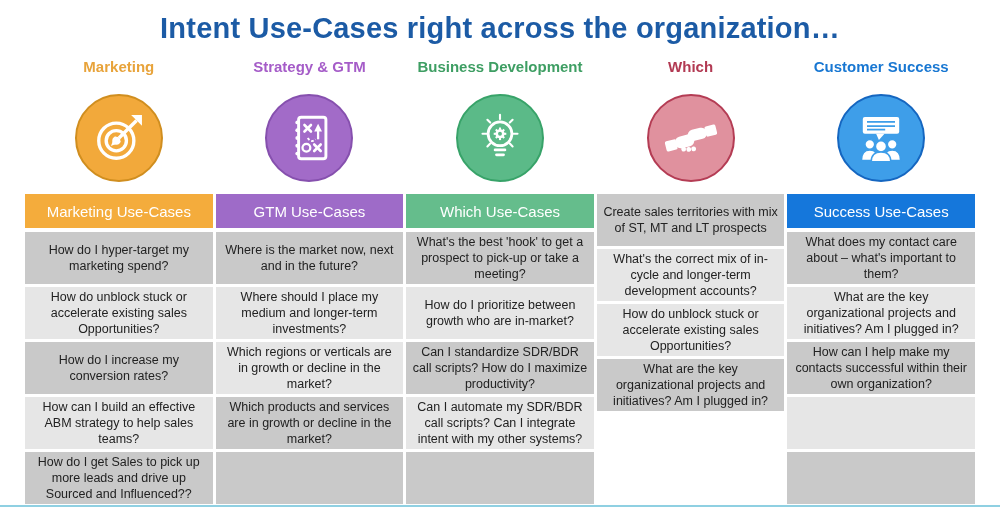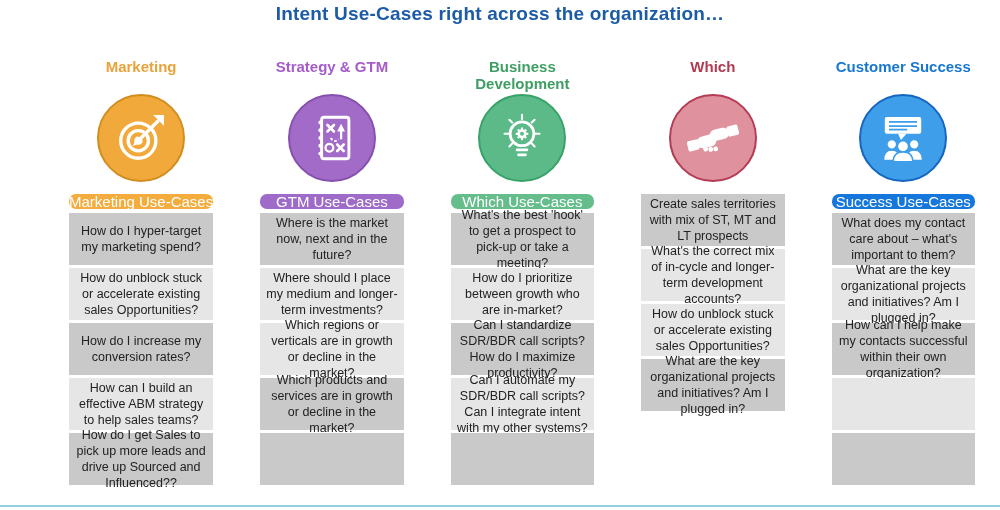--- a/index.html
+++ b/index.html
@@ -8,63 +8,62 @@
     background:#ffffff;
     width:1000px; height:510px;
     overflow:hidden;
   }
   .slide {
     position:relative;
     width:1000px; height:510px;
     background:#ffffff;
   }
   .title {
-    padding-top:3px;
+    padding-top:12px;
     text-align:center;
-    font-size:19px;
+    font-size:29px;
     font-weight:bold;
     color:var(--title-color,#1c5ba5);
     letter-spacing:.2px;
   }
   .grid {
     position:absolute;
     left:25px; top:58px;
     width:950px;
     display:grid;
     grid-template-columns:repeat(5,1fr);
     column-gap:3px;
   }
-  .col { display:flex; flex-direction:column;margin-left:44px; }
+  .col { display:flex; flex-direction:column; }
   .cat {
     height:24px;
     text-align:center;
     font-size:15px;
     font-weight:bold;
     color:var(--cat,#333);
   }
   .circle-wrap {
     height:112px;
     display:flex; align-items:center; justify-content:center;
   }
   .circle {
     width:88px; height:88px;
     border-radius:50%;
     background:var(--circle,#ccc);
     border:2.5px solid var(--ring,#999);
     display:flex; align-items:center; justify-content:center;
   }
   .bar {
-    height:15px;
+    height:34px;
     margin-bottom:4px;
     background:var(--bar,#888);
     color:#ffffff;
     font-size:15px;
     display:flex; align-items:center; justify-content:center;
     white-space:nowrap;
-    border-radius:7px;
   }
   .cell {
     height:52px;
     margin-bottom:3px;
     padding:2px 6px;
     display:flex; align-items:center; justify-content:center;
     text-align:center;
     font-size:12.5px;
     line-height:1.28;
     color:#222222;

